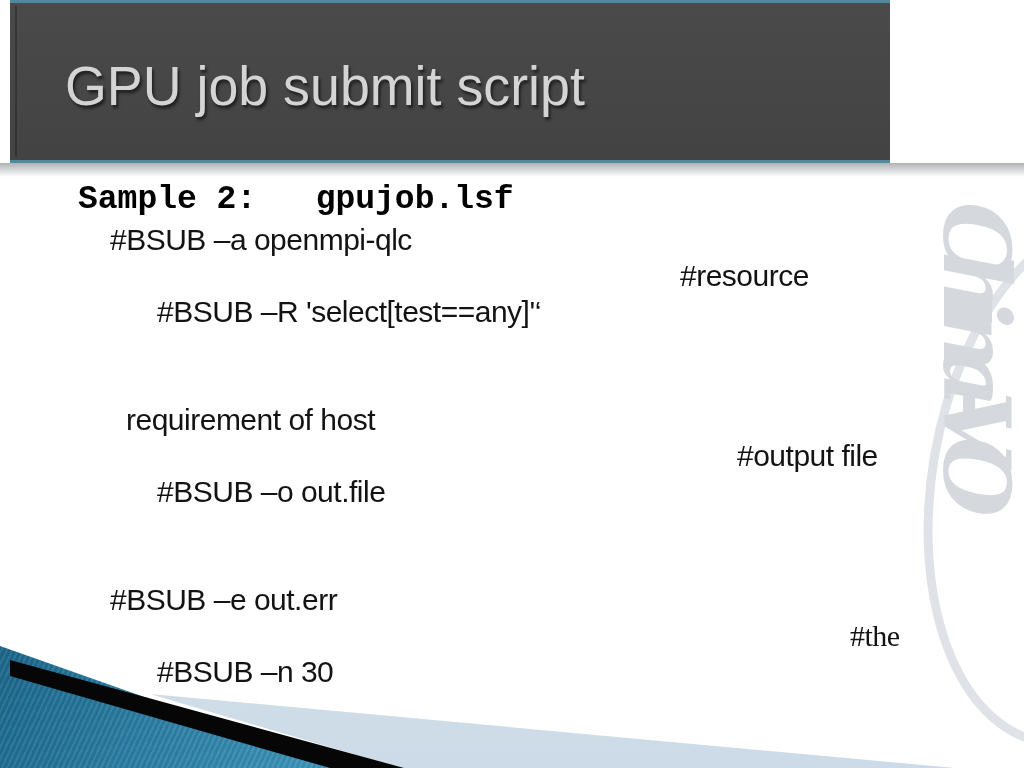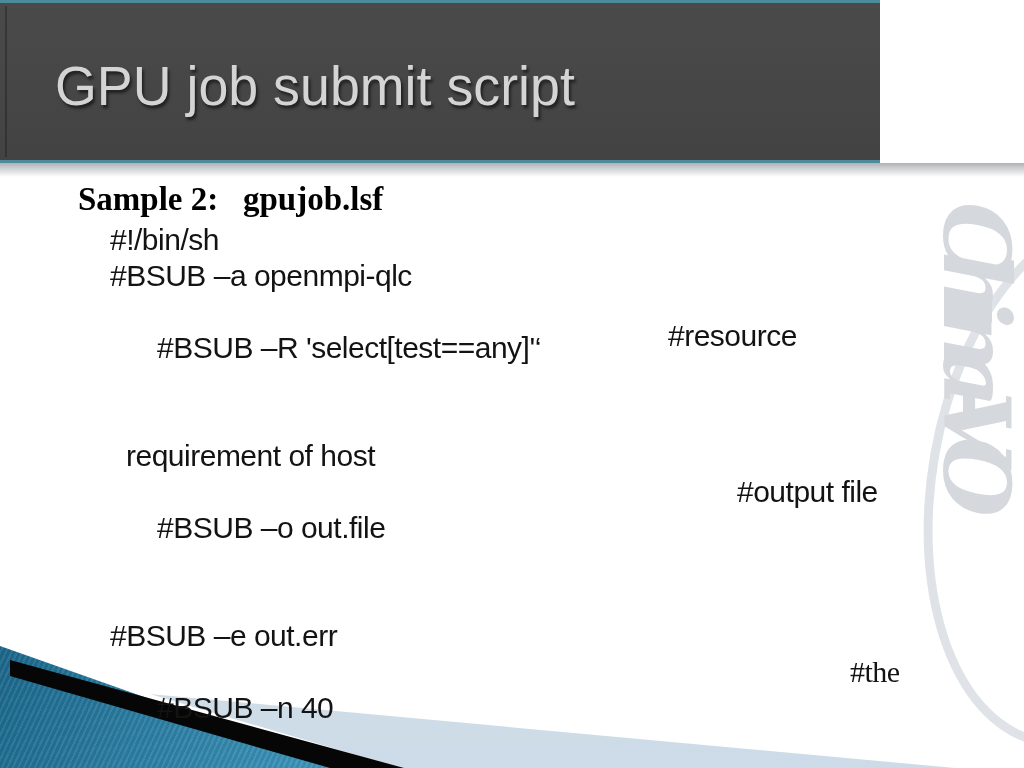--- a/index.html
+++ b/index.html
@@ -2,21 +2,21 @@
 <html><head>
 <meta charset="utf-8">
 <style>
   html,body{margin:0;padding:0;background:#ffffff;}
   .slide{
     position:relative;width:1024px;height:768px;overflow:hidden;
     background:#ffffff;font-family:"Liberation Sans",sans-serif;
   }
   
   .header{
-    position:absolute;left:0;top:0;width:880px;height:157px;
+    position:absolute;left:10px;top:0;width:880px;height:157px;
     background:linear-gradient(#4a4a4a,#434343);
     border-top:3px solid #4d8b9c;border-bottom:3px solid #4d8b9c;
     box-sizing:content-box;
   }
   .header-inner-line{
     position:absolute;left:5px;top:3px;bottom:3px;width:2px;
     background:rgba(0,0,0,0.25);
   }
   .title{
     position:absolute;left:55px;top:50px;
@@ -37,31 +37,31 @@
     z-index:1;user-select:none;white-space:pre;
   }
   .swoosh{
     position:absolute;left:928px;top:212px;width:300px;height:520px;
     border:9px solid #dfe2e6;border-radius:50%;
     transform:rotate(10deg);z-index:1;
   }
   
   .heading{
     position:absolute;left:78px;top:181px;z-index:2;
-    font-family:Liberation Serif, serif;font-weight:bold;
+    font-family:Liberation Mono, monospace;font-weight:bold;
     font-size:33px;color:#000000;white-space:pre;
   }
   .code{
     position:absolute;left:110px;top:222px;width:860px;z-index:2;
     font-size:30px;line-height:36px;color:#131313;
     letter-spacing:-0.5px;
   }
   .code .line{position:relative;white-space:pre;min-height:36px;}
   .cmt{position:absolute;top:0;white-space:pre;}
-  .cmt-resource{left:558px;margin-top:24px;}
+  .cmt-resource{left:570px;}
   .cmt-output{left:627px;text-align:right;}
   .cmt-the{left:740px;font-family:Liberation Serif, serif;}
   .ind28{margin-left:16px;}
   
   .exec-line{
     position:absolute;left:65px;top:722px;z-index:3;
     font-size:34px;white-space:pre;color:#17171f;letter-spacing:-0.5px;
   }
   .exec-cmd{color:#e8140c;margin-left:30px;}
   
@@ -99,34 +99,33 @@
 
   <div class="header">
     <div class="header-inner-line"></div>
     <div class="title">GPU job submit script</div>
   </div>
   <div class="header-shadow"></div>
 
   <div class="heading">Sample 2:   gpujob.lsf</div>
 
   <div class="code">
-    <div class="line">#!/bin/sh</div>
     <div class="line">#BSUB –a openmpi-qlc</div>
     <div class="line">
       <span>#BSUB –R 'select[test==any]'‘</span>
       <span class="cmt cmt-resource">#resource</span>
     </div>
     <div class="line ind28">requirement of host</div>
     <div class="line">
       <span>#BSUB –o out.file</span>
       <span class="cmt cmt-output">#output file</span>
     </div>
     <div class="line">#BSUB –e out.err</div>
     <div class="line">
-      <span>#BSUB –n 40</span>
+      <span>#BSUB –n 30</span>
       <span class="cmt cmt-the">#the</span>
     </div>
 
   </div>
 
   <div class="exec-line">
     <span>Exec method:</span><span class="exec-cmd">bsub   &lt; gpujob.lsf</span>
   </div>
 
 </div>

